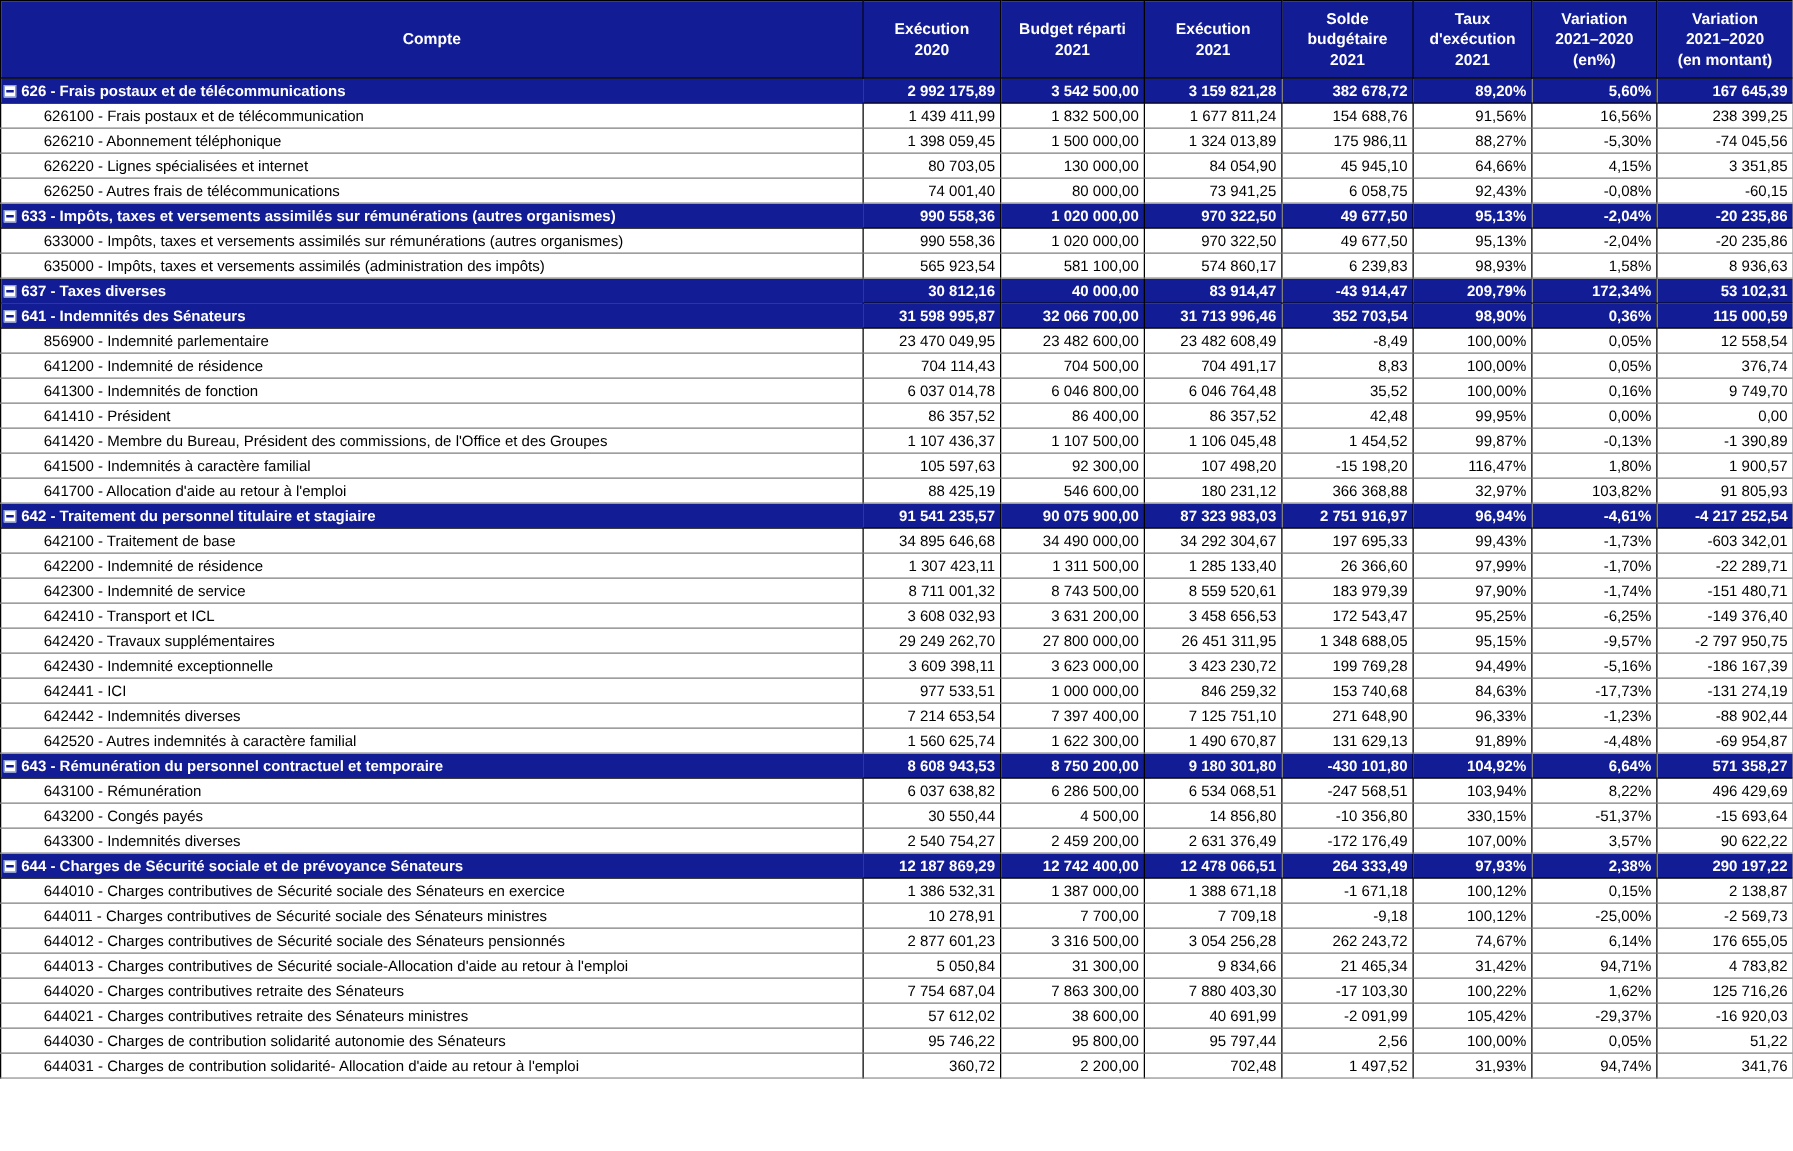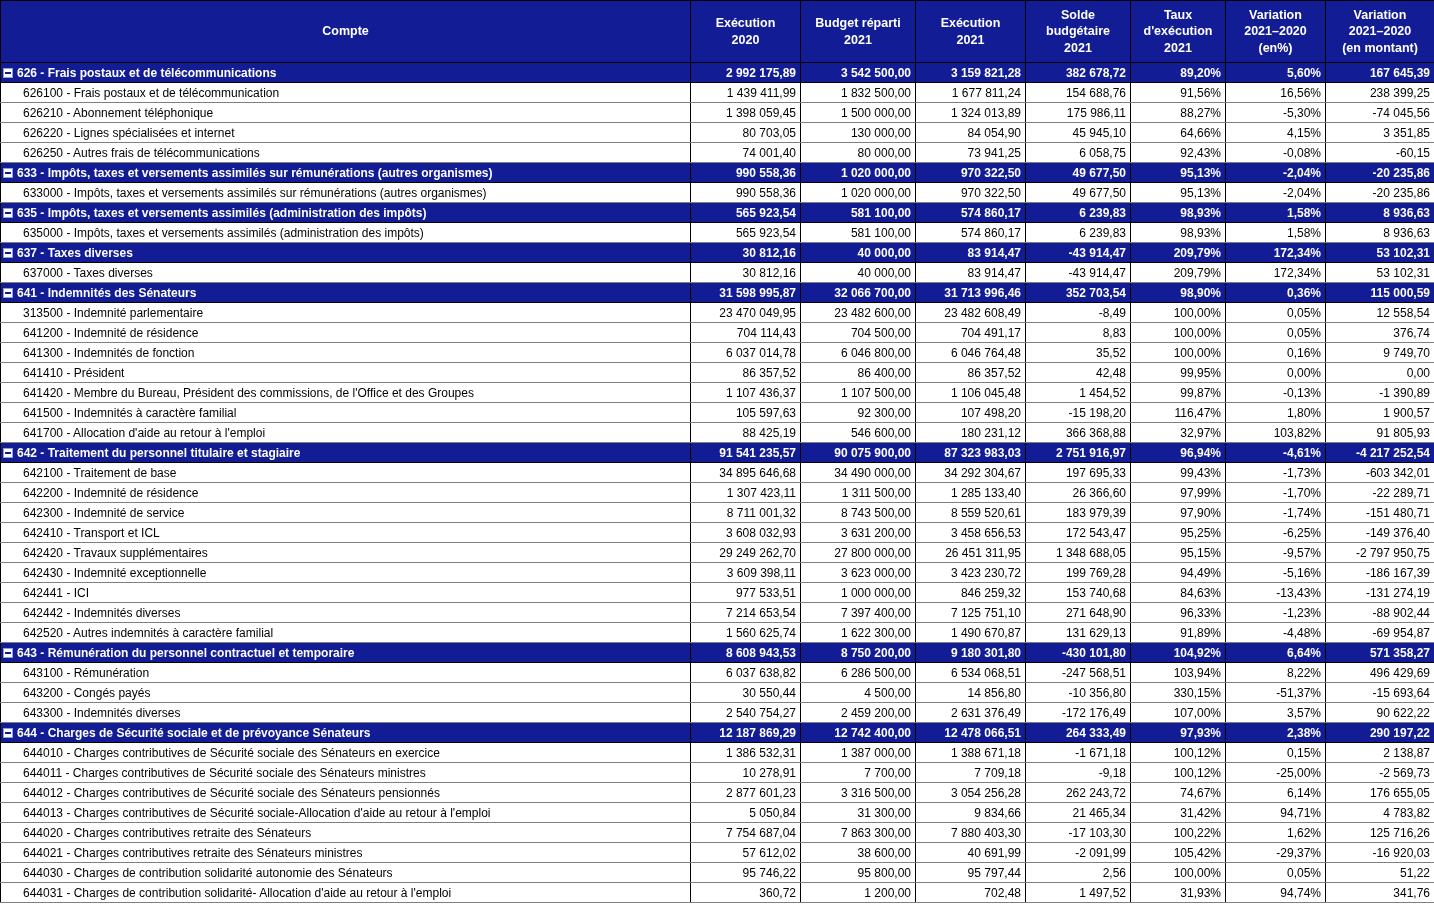--- a/index.html
+++ b/index.html
@@ -35,21 +35,21 @@
     border-left:1px solid #000;
     border-right:1px solid #000;
     border-top:1px solid #7f7f7f;
     border-bottom:1px solid #7f7f7f;
     overflow:hidden;
     white-space:nowrap;
     vertical-align:middle;
   }
   td.num-cell { text-align:right; }
   td.label-cell { position:relative;margin-top:36px; }
-  tr.detail td.label-cell { padding-left:22px; }
+  tr.detail td.label-cell { padding-left:34px; }
   tr.group td {
     background:#121c94;
     color:#ffffff;
     font-weight:bold;
     border-top:1px solid #000;
     border-bottom:1px solid #000;
   }
   tr.group td.label-cell { padding-left:16px; }
   .collapse-icon {
     position:absolute;
@@ -174,72 +174,52 @@
       <tr class="detail">
         <td class="label-cell"><span>633000 - Impôts, taxes et versements assimilés sur rémunérations (autres organismes)</span></td>
         <td class="num-cell">990 558,36</td>
         <td class="num-cell">1 020 000,00</td>
         <td class="num-cell">970 322,50</td>
         <td class="num-cell">49 677,50</td>
         <td class="num-cell">95,13%</td>
         <td class="num-cell">-2,04%</td>
         <td class="num-cell">-20 235,86</td>
       </tr>
-      <tr class="group">
-        <td class="label-cell"><span class="collapse-icon"></span><span>635 - Impôts, taxes et versements assimilés (administration des impôts)</span></td>
-        <td class="num-cell">565 923,54</td>
-        <td class="num-cell">581 100,00</td>
-        <td class="num-cell">574 860,17</td>
-        <td class="num-cell">6 239,83</td>
-        <td class="num-cell">98,93%</td>
-        <td class="num-cell">1,58%</td>
-        <td class="num-cell">8 936,63</td>
-      </tr>
       <tr class="detail">
         <td class="label-cell"><span>635000 - Impôts, taxes et versements assimilés (administration des impôts)</span></td>
         <td class="num-cell">565 923,54</td>
         <td class="num-cell">581 100,00</td>
         <td class="num-cell">574 860,17</td>
         <td class="num-cell">6 239,83</td>
         <td class="num-cell">98,93%</td>
         <td class="num-cell">1,58%</td>
         <td class="num-cell">8 936,63</td>
       </tr>
       <tr class="group">
         <td class="label-cell"><span class="collapse-icon"></span><span>637 - Taxes diverses</span></td>
         <td class="num-cell">30 812,16</td>
         <td class="num-cell">40 000,00</td>
         <td class="num-cell">83 914,47</td>
         <td class="num-cell">-43 914,47</td>
         <td class="num-cell">209,79%</td>
         <td class="num-cell">172,34%</td>
         <td class="num-cell">53 102,31</td>
       </tr>
-      <tr class="detail">
-        <td class="label-cell"><span>637000 - Taxes diverses</span></td>
-        <td class="num-cell">30 812,16</td>
-        <td class="num-cell">40 000,00</td>
-        <td class="num-cell">83 914,47</td>
-        <td class="num-cell">-43 914,47</td>
-        <td class="num-cell">209,79%</td>
-        <td class="num-cell">172,34%</td>
-        <td class="num-cell">53 102,31</td>
-      </tr>
       <tr class="group">
         <td class="label-cell"><span class="collapse-icon"></span><span>641 - Indemnités des Sénateurs</span></td>
         <td class="num-cell">31 598 995,87</td>
         <td class="num-cell">32 066 700,00</td>
         <td class="num-cell">31 713 996,46</td>
         <td class="num-cell">352 703,54</td>
         <td class="num-cell">98,90%</td>
         <td class="num-cell">0,36%</td>
         <td class="num-cell">115 000,59</td>
       </tr>
       <tr class="detail">
-        <td class="label-cell"><span>313500 - Indemnité parlementaire</span></td>
+        <td class="label-cell"><span>856900 - Indemnité parlementaire</span></td>
         <td class="num-cell">23 470 049,95</td>
         <td class="num-cell">23 482 600,00</td>
         <td class="num-cell">23 482 608,49</td>
         <td class="num-cell">-8,49</td>
         <td class="num-cell">100,00%</td>
         <td class="num-cell">0,05%</td>
         <td class="num-cell">12 558,54</td>
       </tr>
       <tr class="detail">
         <td class="label-cell"><span>641200 - Indemnité de résidence</span></td>
@@ -371,21 +351,21 @@
         <td class="num-cell">-5,16%</td>
         <td class="num-cell">-186 167,39</td>
       </tr>
       <tr class="detail">
         <td class="label-cell"><span>642441 - ICI</span></td>
         <td class="num-cell">977 533,51</td>
         <td class="num-cell">1 000 000,00</td>
         <td class="num-cell">846 259,32</td>
         <td class="num-cell">153 740,68</td>
         <td class="num-cell">84,63%</td>
-        <td class="num-cell">-13,43%</td>
+        <td class="num-cell">-17,73%</td>
         <td class="num-cell">-131 274,19</td>
       </tr>
       <tr class="detail">
         <td class="label-cell"><span>642442 - Indemnités diverses</span></td>
         <td class="num-cell">7 214 653,54</td>
         <td class="num-cell">7 397 400,00</td>
         <td class="num-cell">7 125 751,10</td>
         <td class="num-cell">271 648,90</td>
         <td class="num-cell">96,33%</td>
         <td class="num-cell">-1,23%</td>
@@ -517,21 +497,21 @@
         <td class="num-cell">95 800,00</td>
         <td class="num-cell">95 797,44</td>
         <td class="num-cell">2,56</td>
         <td class="num-cell">100,00%</td>
         <td class="num-cell">0,05%</td>
         <td class="num-cell">51,22</td>
       </tr>
       <tr class="detail">
         <td class="label-cell"><span>644031 - Charges de contribution solidarité- Allocation d'aide au retour à l'emploi</span></td>
         <td class="num-cell">360,72</td>
-        <td class="num-cell">1 200,00</td>
+        <td class="num-cell">2 200,00</td>
         <td class="num-cell">702,48</td>
         <td class="num-cell">1 497,52</td>
         <td class="num-cell">31,93%</td>
         <td class="num-cell">94,74%</td>
         <td class="num-cell">341,76</td>
       </tr>
     </tbody>
 </table>
 
 </body></html>

